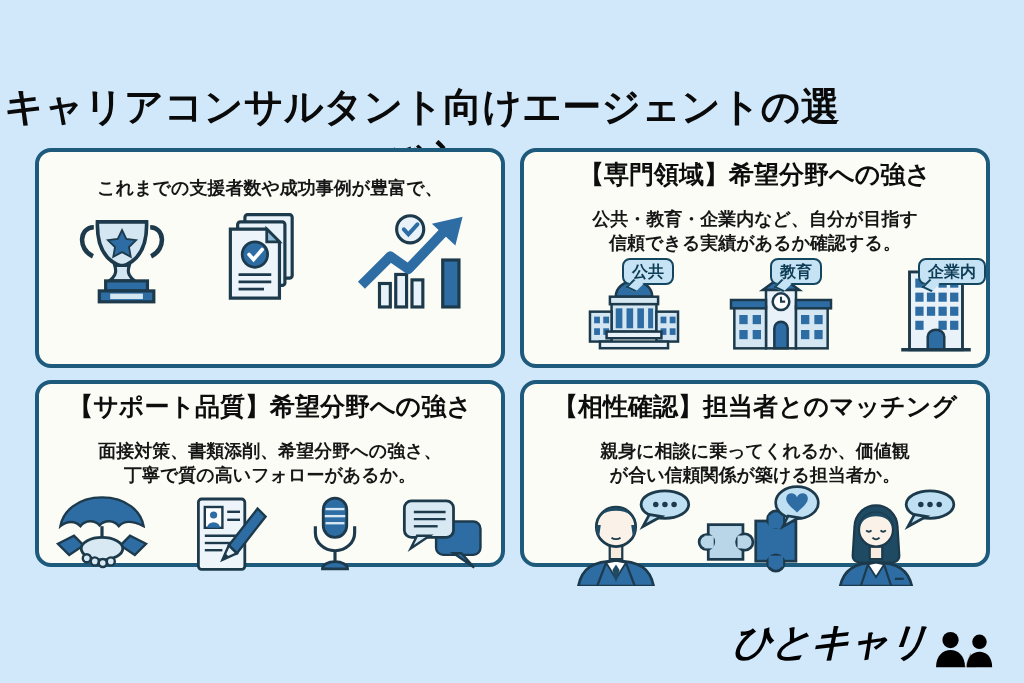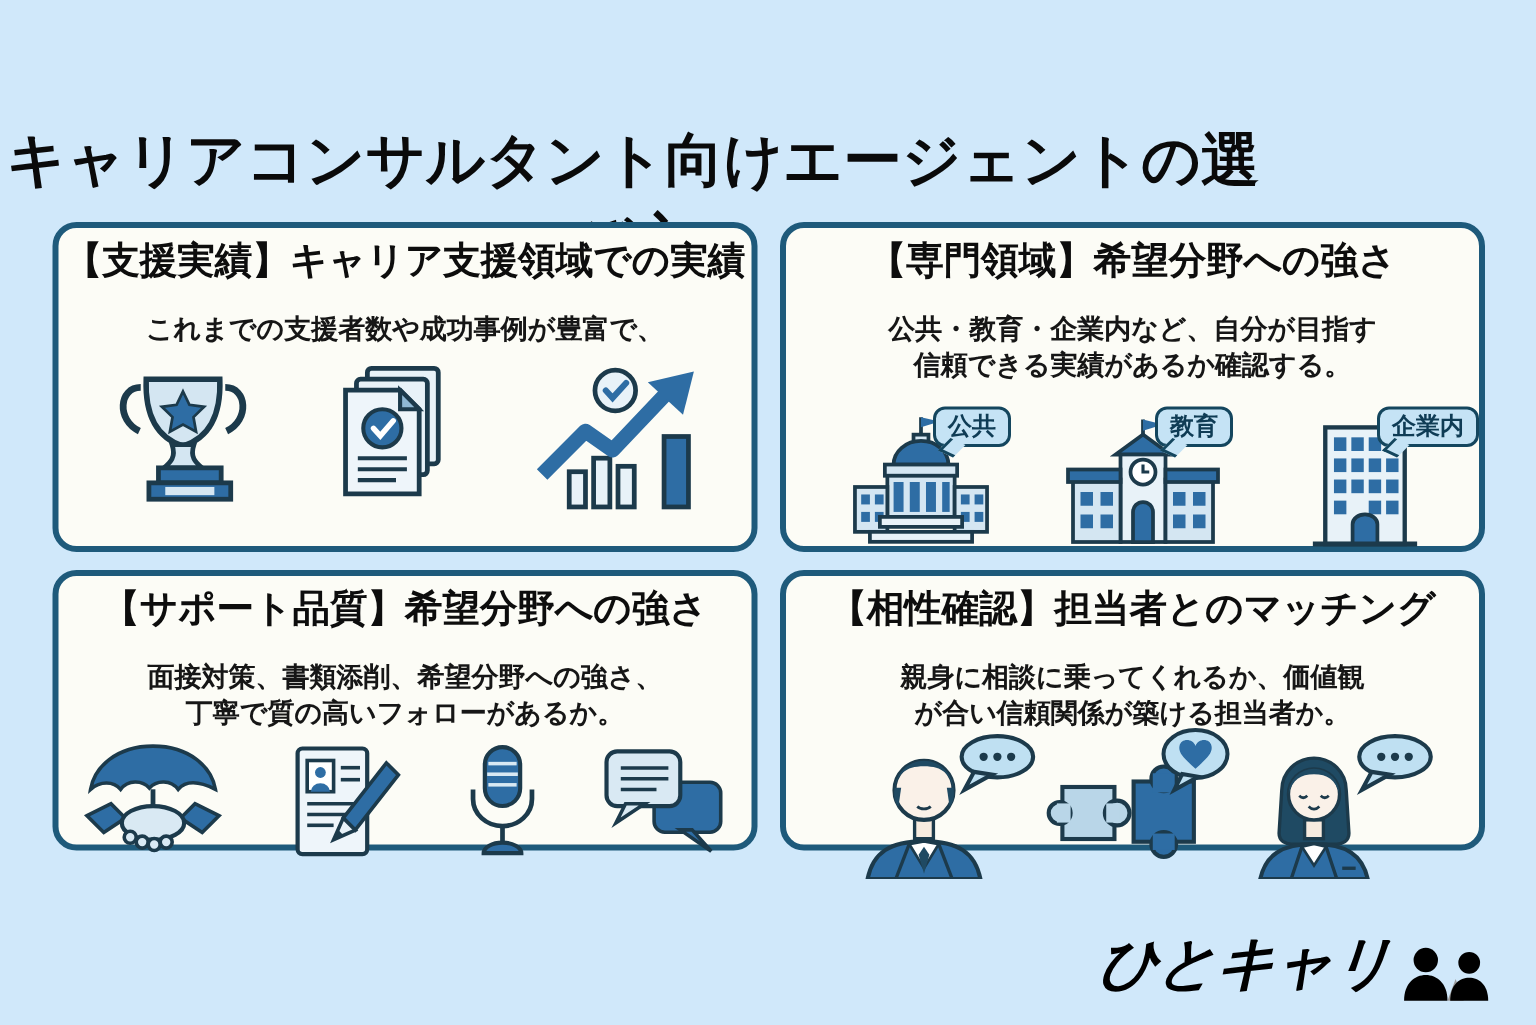--- a/index.html
+++ b/index.html
@@ -32,21 +32,21 @@
   }
   .card-title{font-size:25px;font-weight:900;line-height:1.25;color:#0d0d0d;}
   .card-body{font-size:18px;font-weight:700;line-height:1.32;color:#161616;margin-top:18px;text-align:center;}
   .icon-row{
     display:flex;justify-content:center;align-items:flex-end;
     gap:42px;margin-top:8px;
   }
   .icon-row.tight{gap:30px;margin-top:6px;}
   .icon{display:inline-block;line-height:0;}
   
-  .bld-row{display:flex;justify-content:flex-start;align-items:flex-end;margin-top:17px;padding-left:16px;}
+  .bld-row{display:flex;justify-content:flex-start;align-items:flex-end;margin-top:4px;padding-left:16px;text-align:right;}
   .bld{position:relative;width:148px;line-height:0;}
   .tag{
     position:absolute;top:-2px;left:82px;
     background:#c5e3f5;border:2.5px solid #14465e;border-radius:8px;
     color:#0f3c55;font-size:16px;font-weight:900;line-height:1.2;
     padding:2px 8px;white-space:nowrap;z-index:3;
   }
   .tag::after{
     content:"";position:absolute;left:5px;bottom:-8px;width:9px;height:9px;
     background:#c5e3f5;border-left:2.5px solid #14465e;border-bottom:2.5px solid #14465e;
@@ -72,21 +72,20 @@
   }
 </style>
 </head>
 <body>
 
 <div class="main-title">キャリアコンサルタント向けエージェントの選び方</div>
 
 <div class="cards">
 
   <div class="card">
-    <div class="card-title">【支援実績】キャリア支援領域での実績</div>
     <div class="card-body">
       <span>これまでの支援者数や成功事例が豊富で、</span><br>
     </div>
     <div class="icon-row">
       <span class="icon">
         <svg width="100" height="102" viewBox="0 0 110 112">
           <path d="M24,20 C8,20 6,44 23,52" fill="none" stroke="#1c3a4b" stroke-width="5"></path>
           <path d="M86,20 C102,20 104,44 87,52" fill="none" stroke="#1c3a4b" stroke-width="5"></path>
           <path d="M28,14 h54 c1,27 -8,43 -27,49 c-19,-6 -28,-22 -27,-49 z" fill="#d4e6f2" stroke="#1c3a4b" stroke-width="4"></path>
           <polygon points="55,23 59.7,32.8 70.5,34.2 62.7,41.8 64.6,52.5 55,47.3 45.4,52.5 47.3,41.8 39.5,34.2 50.3,32.8" fill="#2e6da4" stroke="#1c3a4b" stroke-width="2"></polygon>

